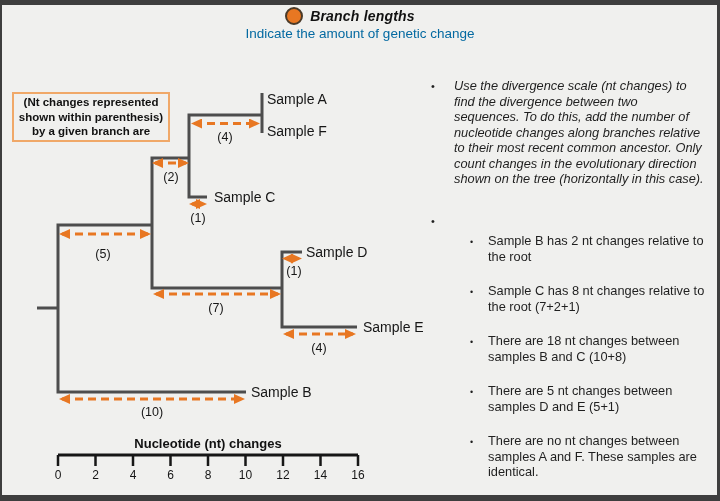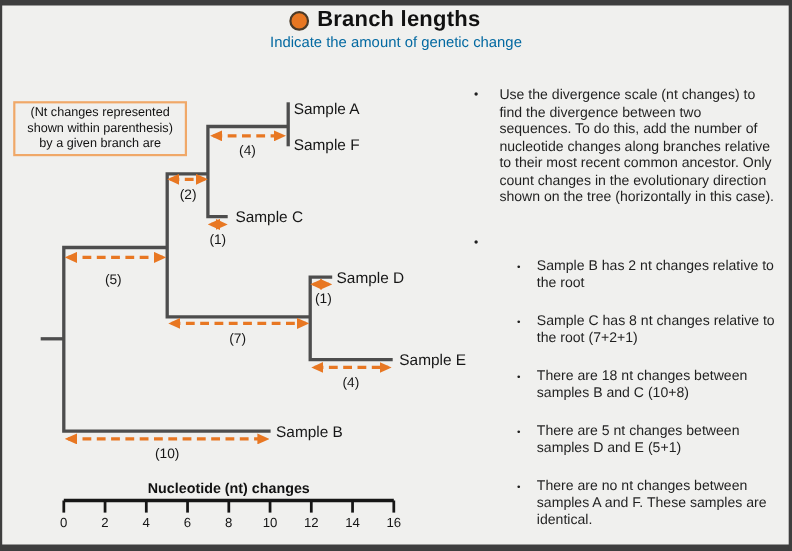--- a/index.html
+++ b/index.html
@@ -11,29 +11,29 @@
   .edge { position:absolute; background:#3E3E3E; }
   .edge-top    { left:0; top:0; width:720px; height:5px; }
   .edge-bottom { left:0; bottom:0; width:720px; height:6px; }
   .edge-left   { left:0; top:0; width:2px; height:501px; }
   .edge-right  { right:0; top:0; width:3px; height:501px; }
 
   
   .header { position:absolute; left:0; top:7px; width:720px; text-align:center; }
   .title-row { display:flex; align-items:center; justify-content:center; gap:7px; transform:translateX(-10px); }
   .dot-icon { width:14px; height:14px; border-radius:50%; background:#E87722; border:2px solid #4a3a28; }
-  .title { font-size:20px; font-weight:bold; color:#111; letter-spacing:0.2px; }
+  .title { font-size:14px; font-weight:bold; color:#111; letter-spacing:0.2px;font-style:italic; }
   .subtitle { font-size:13.5px; margin-top:1px; color:#0369a1; }
 
   
   .note {
     position:absolute; left:12px; top:92px; width:158px; height:50px;
     border:2px solid #F0A868; box-sizing:border-box;
     display:flex; flex-direction:column; justify-content:center;
-    text-align:center; font-size:11.5px; line-height:14.5px; color:#111;
+    text-align:center; font-size:11.5px; line-height:14.5px; color:#111;font-weight:bold;
   }
 
   
   #tree-svg { position:absolute; left:0; top:0; }
   .branch { stroke:#4D4D4D; stroke-width:3; fill:none; }
   .arrow  { stroke:#E87722; stroke-width:3; stroke-dasharray:8 5; fill:none; }
   .blabel { font-size:12.5px; fill:#161616; text-anchor:middle; }
   .tlabel { font-size:14px; fill:#161616; }
   .axis   { stroke:#161616; stroke-width:3; fill:none; }
   .tick   { stroke:#161616; stroke-width:2.5; }
@@ -42,21 +42,21 @@
 
   
   .rc { position:absolute; left:431px; top:78px; width:281px;
         font-size:12.8px; line-height:15.5px; color:#1f1f1f; }
   .brow { display:flex; }
   .brow .dot { width:23px; flex:none; font-size:11px; padding-top:1px; }
   .examples-label { margin-top:26px; }
   .sub { display:flex; margin-left:39px; margin-top:19px; }
   .sub-first { margin-top:4px; }
   .sub .dot { width:18px; flex:none; font-size:9px; padding-top:2px; }
-  .brow .txt { flex:1; max-width:252px; }
+  .brow .txt { flex:1; max-width:252px;font-style:italic; }
 </style>
 </head>
 <body>
 
 <div id="slide">
 
   <svg id="tree-svg" width="720" height="501" viewBox="0 0 720 501">
     <defs>
       <marker id="mL" markerWidth="11" markerHeight="10" refX="3" refY="5" orient="auto" markerUnits="userSpaceOnUse">
         <path d="M11,0 L0,5 L11,10 Z" fill="#E87722"></path>

